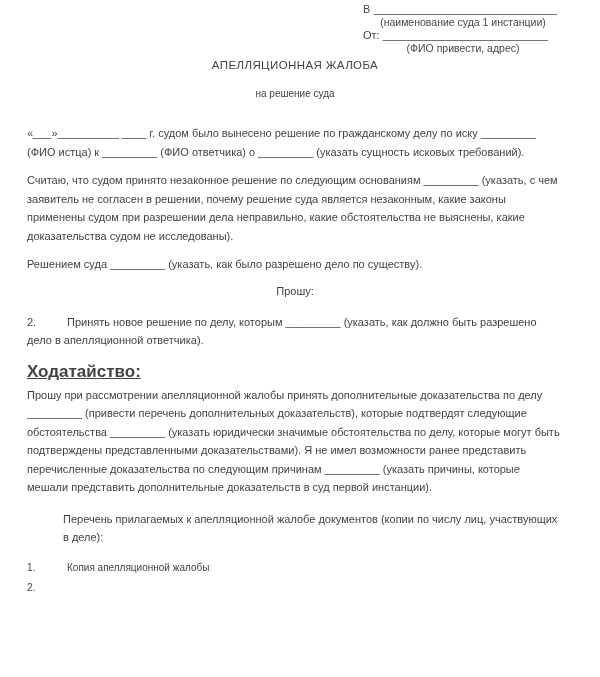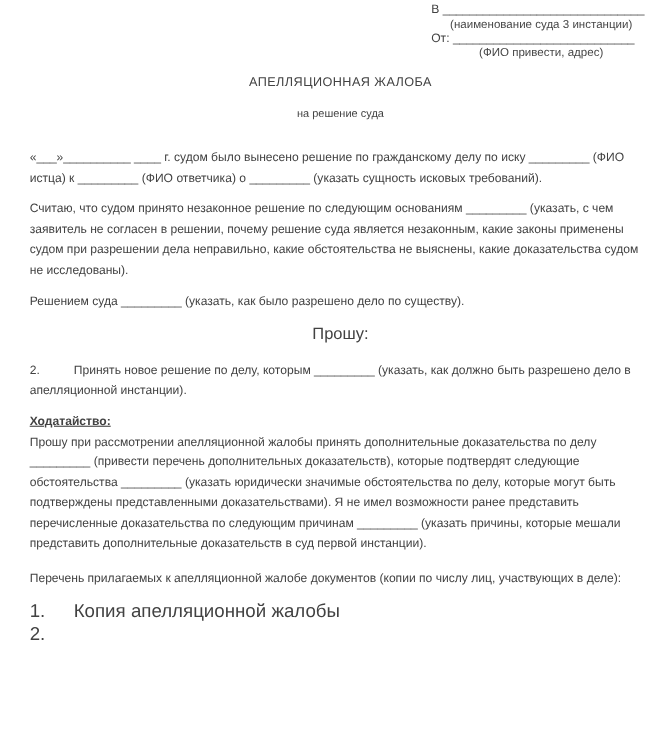--- a/index.html
+++ b/index.html
@@ -2,79 +2,79 @@
 <html><head>
 <meta charset="utf-8">
 <style>
   html, body { margin:0; padding:0; background:#ffffff; }
   body {
     width:600px; height:677px; overflow:hidden;
     font-family:"Liberation Sans", sans-serif;
     color:#424242;
     -webkit-font-smoothing:antialiased;
   }
-  .page { box-sizing:border-box; width:600px; height:677px; padding:3px 8px 0 27px; background:#fff; }
+  .page { box-sizing:border-box; width:600px; height:677px; padding:3px 37px 0 27px; background:#fff; }
 
   
   .addr-block { width:200px; margin-left:auto; font-size:11px; line-height:13px; }
   .addr-line { white-space:nowrap; overflow:hidden; }
   .addr-caption { text-align:center; font-size:10.5px; color:#474747; }
 
-  .title { text-align:center; margin-top:14px; font-size:11.5px; letter-spacing:0.4px; }
+  .title { text-align:center; margin-top:4px; font-size:11.5px; letter-spacing:0.4px; }
   .subtitle { text-align:center; margin-top:17px; font-size:10px; }
 
   p.body { font-size:11px; line-height:18.5px; margin:10px 0 0 0; text-align:left; }
   p.first { margin-top:25px; }
 
   .law-link { font-weight:bold; text-decoration:underline; font-size:12.5px; }
 
-  .center-head { text-align:center; font-size:15px; margin:11px 0 16px 0; }
+  .center-head { text-align:center; font-size:11px; margin:11px 0 16px 0; }
 
   .num { display:inline-block; width:40px; }
 
   .motion-heading {
     font-weight:bold; text-decoration:underline;
-    font-size:11px; margin:12px 0 0 0;
+    font-size:17px; margin:12px 0 0 0;
   }
 
-  .attach-item { font-size:17px; line-height:18.5px; margin:2px 0 0 0; }
+  .attach-item { font-size:10px; line-height:18.5px; margin:2px 0 0 0; }
   .attach-list { margin-top:12px; }
 </style>
 </head>
 <body>
 
 <div class="page">
 
   <div class="addr-block">
     <div class="addr-line"><span>В</span> <span>______________________________</span></div>
-    <div class="addr-caption">(наименование суда 3 инстанции)</div>
+    <div class="addr-caption">(наименование суда 1 инстанции)</div>
     <div class="addr-line"><span>От:</span> <span>___________________________</span></div>
     <div class="addr-caption">(ФИО привести, адрес)</div>
   </div>
 
   <div class="title">АПЕЛЛЯЦИОННАЯ ЖАЛОБА</div>
   <div class="subtitle">на решение суда</div>
 
   <p class="body first">«___»__________ ____ г. судом было вынесено решение по гражданскому делу по иску _________ (ФИО истца) к _________ (ФИО ответчика) о _________ (указать сущность исковых требований).</p>
 
   <p class="body">Считаю, что судом принято незаконное решение по следующим основаниям _________ (указать, с чем заявитель не согласен в решении, почему решение суда является незаконным, какие законы применены судом при разрешении дела неправильно, какие обстоятельства не выяснены, какие доказательства судом не исследованы).</p>
 
   <p class="body">Решением суда _________ (указать, как было разрешено дело по существу).</p>
 
 
   <div class="center-head">Прошу:</div>
 
 
-  <p class="body"><span class="num">2.</span><span>Принять новое решение по делу, которым _________ (указать, как должно быть разрешено дело в апелляционной инстанции).</span></p>
+  <p class="body"><span class="num">2.</span><span>Принять новое решение по делу, которым _________ (указать, как должно быть разрешено дело в апелляционной ответчика).</span></p>
 
   <div class="motion-heading">Ходатайство:</div>
 
   <p class="body" style="margin-top:4px;">Прошу при рассмотрении апелляционной жалобы принять дополнительные доказательства по делу _________ (привести перечень дополнительных доказательств), которые подтвердят следующие обстоятельства _________ (указать юридически значимые обстоятельства по делу, которые могут быть подтверждены представленными доказательствами). Я не имел возможности ранее представить перечисленные доказательства по следующим причинам _________ (указать причины, которые мешали представить дополнительные доказательств в суд первой инстанции).</p>
 
-  <p class="body" style="margin-top:13px;">Перечень прилагаемых к апелляционной жалобе документов (копии по числу лиц, участвующих в деле):</p>
+  <p class="body" style="margin-top:13px;margin-left:36px;">Перечень прилагаемых к апелляционной жалобе документов (копии по числу лиц, участвующих в деле):</p>
 
   <div class="attach-list">
     <p class="attach-item"><span class="num">1.</span><span>Копия апелляционной жалобы</span></p>
     <p class="attach-item"><span class="num">2.</span></p>
 
   </div>
 
 </div>
 
 </body></html>

